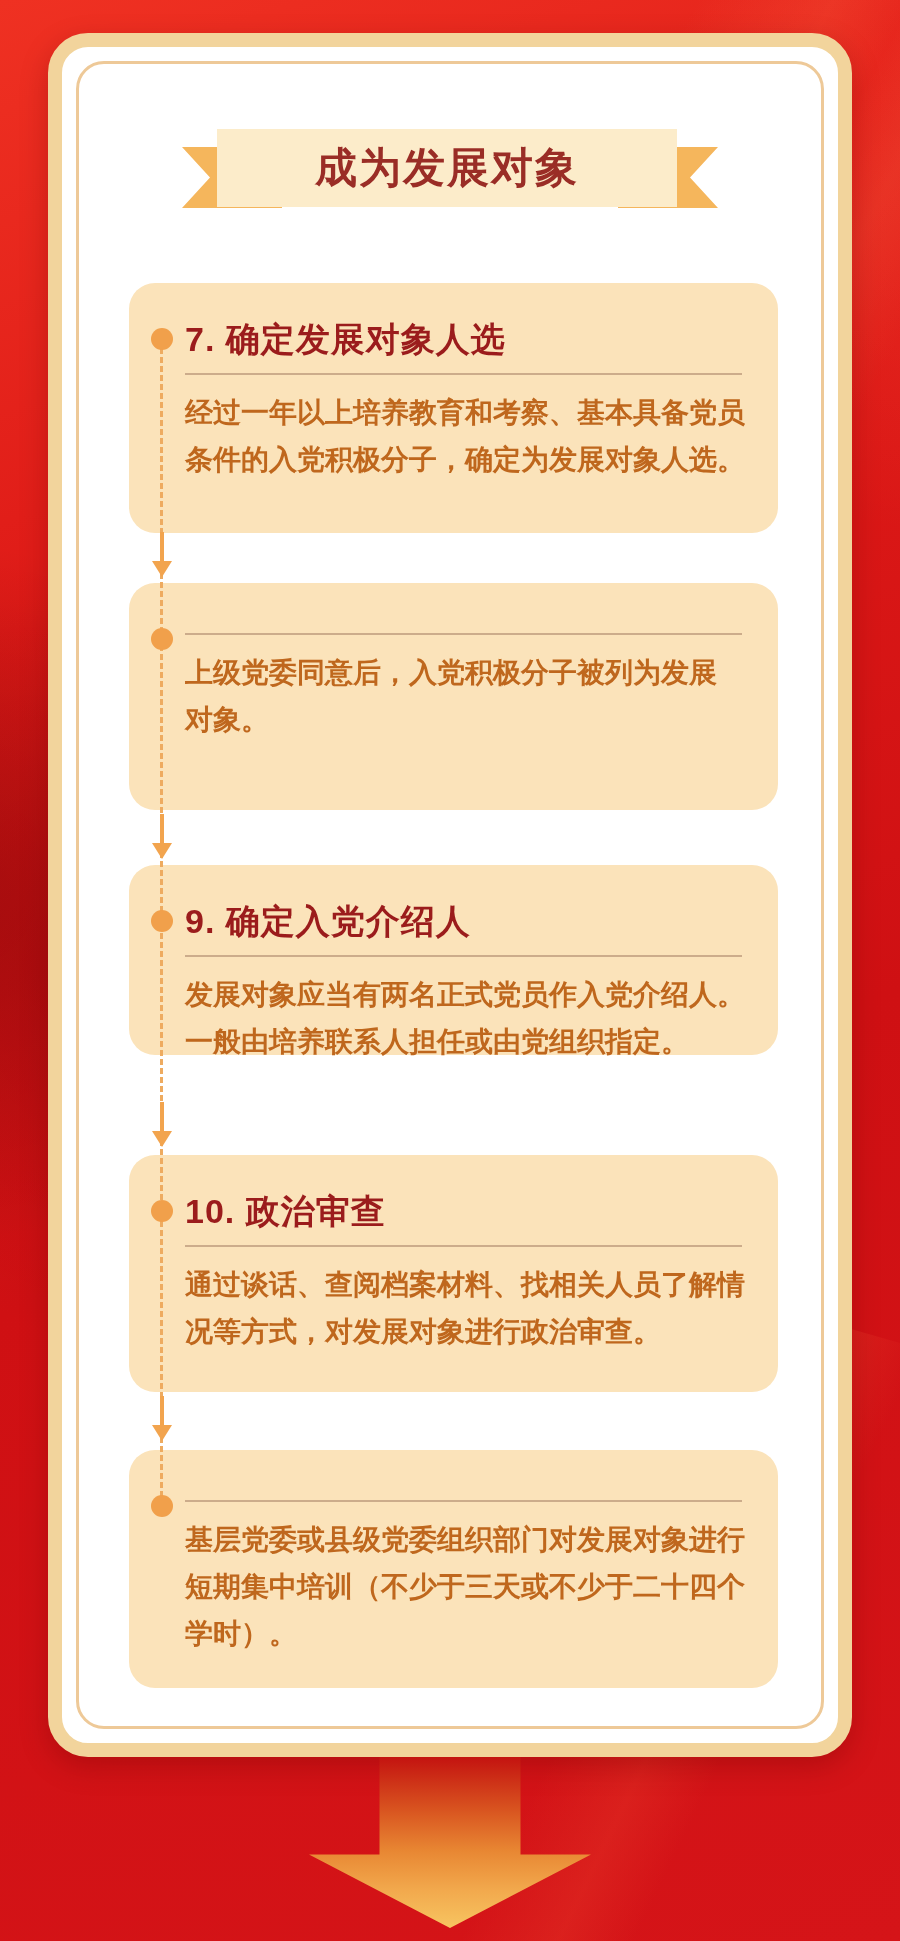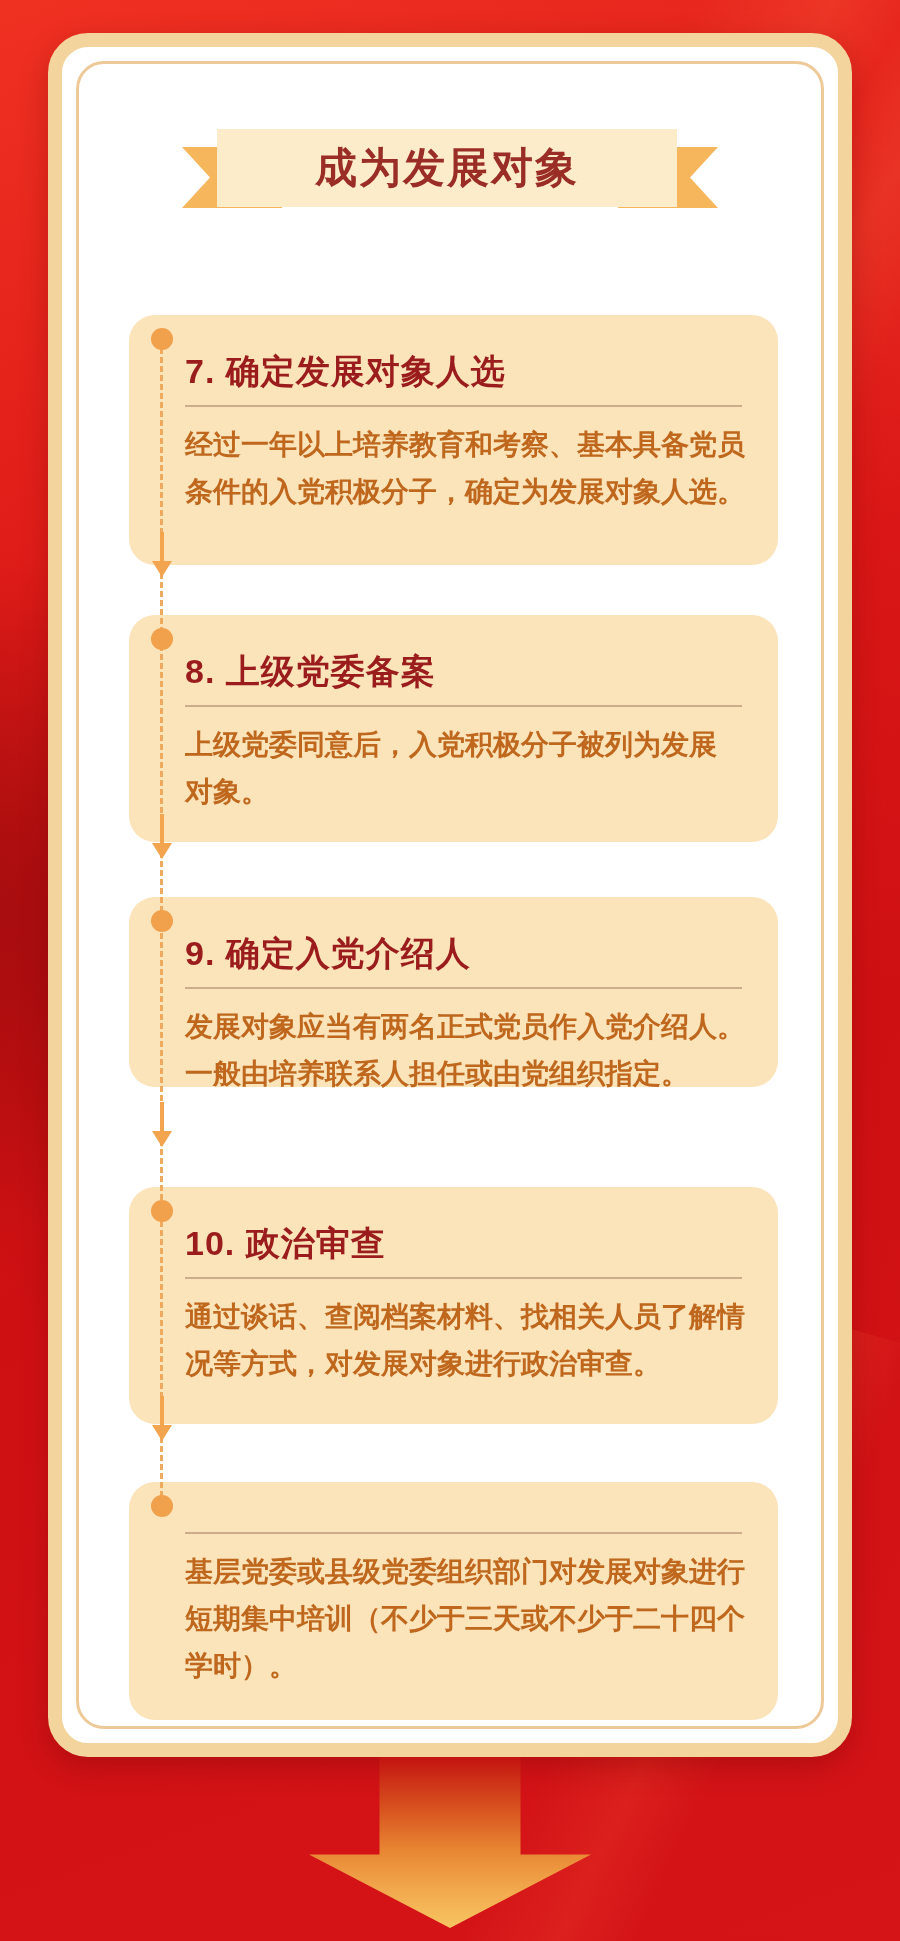--- a/index.html
+++ b/index.html
@@ -26,21 +26,21 @@
     border:3px solid #eec998;border-radius:28px;z-index:1;}
 
   .ribbon-tail{position:absolute;top:147px;width:100px;height:61px;background:#f5b65c;z-index:2;}
   .tail-left{left:182px;clip-path:polygon(0 0,100% 0,100% 100%,0 100%,28% 50%);}
   .tail-right{left:618px;clip-path:polygon(0 0,100% 0,72% 50%,100% 100%,0 100%);}
   .ribbon-band{position:absolute;left:217px;top:129px;width:460px;height:78px;background:#fcecca;
     display:flex;align-items:center;justify-content:center;z-index:3;}
   .ribbon-band h1{margin:0;font-size:42px;font-weight:800;color:#9a2d26;letter-spacing:2px;white-space:nowrap;}
 
   .card{position:absolute;left:129px;width:649px;box-sizing:border-box;background:#fbe3ba;
-    border-radius:26px;padding:36px 6px 0 56px;z-index:2;margin-top:32px;}
+    border-radius:26px;padding:36px 6px 0 56px;z-index:2;}
   .card-7{top:283px;height:250px;}
   .card-8{top:583px;height:227px;}
   .card-9{top:865px;height:190px;}
   .card-10{top:1155px;height:237px;}
   .card-11{top:1450px;height:238px;}
   .card h2{margin:0;font-size:34px;line-height:40px;font-weight:800;color:#9b1c1c;white-space:nowrap;letter-spacing:1px;}
   .divider{height:2px;background:#ccac8b;margin:14px 30px 0 0;}
   .card p{margin:14px 0 0 0;font-size:28px;line-height:47px;font-weight:600;color:#bf671d;white-space:pre;}
 
   .rail{position:absolute;left:160px;top:339px;height:1167px;width:0;
@@ -73,21 +73,20 @@
 
 <div class="rail"></div>
 
 <section class="card card-7">
   <h2>7. 确定发展对象人选</h2>
   <div class="divider"></div>
   <p>经过一年以上培养教育和考察、基本具备党员
 条件的入党积极分子，确定为发展对象人选。</p>
 </section>
 <section class="card card-8">
-  <h2>8. 上级党委备案</h2>
   <div class="divider"></div>
   <p>上级党委同意后，入党积极分子被列为发展
 对象。</p>
 </section>
 <section class="card card-9">
   <h2>9. 确定入党介绍人</h2>
   <div class="divider"></div>
   <p>发展对象应当有两名正式党员作入党介绍人。
 一般由培养联系人担任或由党组织指定。</p>
 </section>

